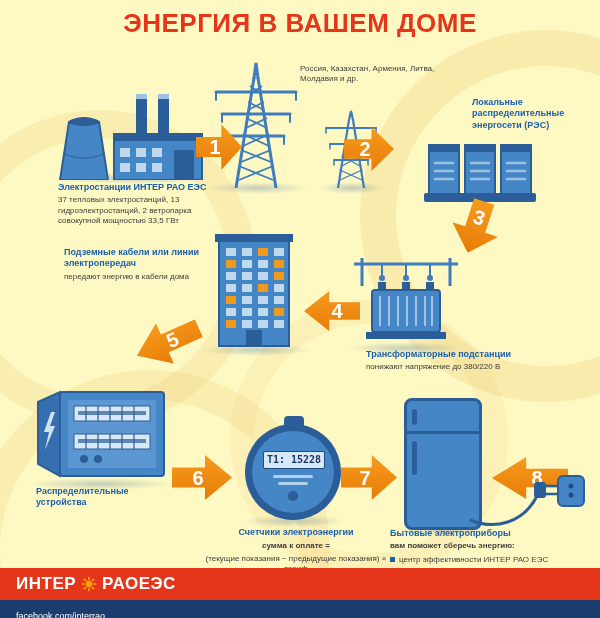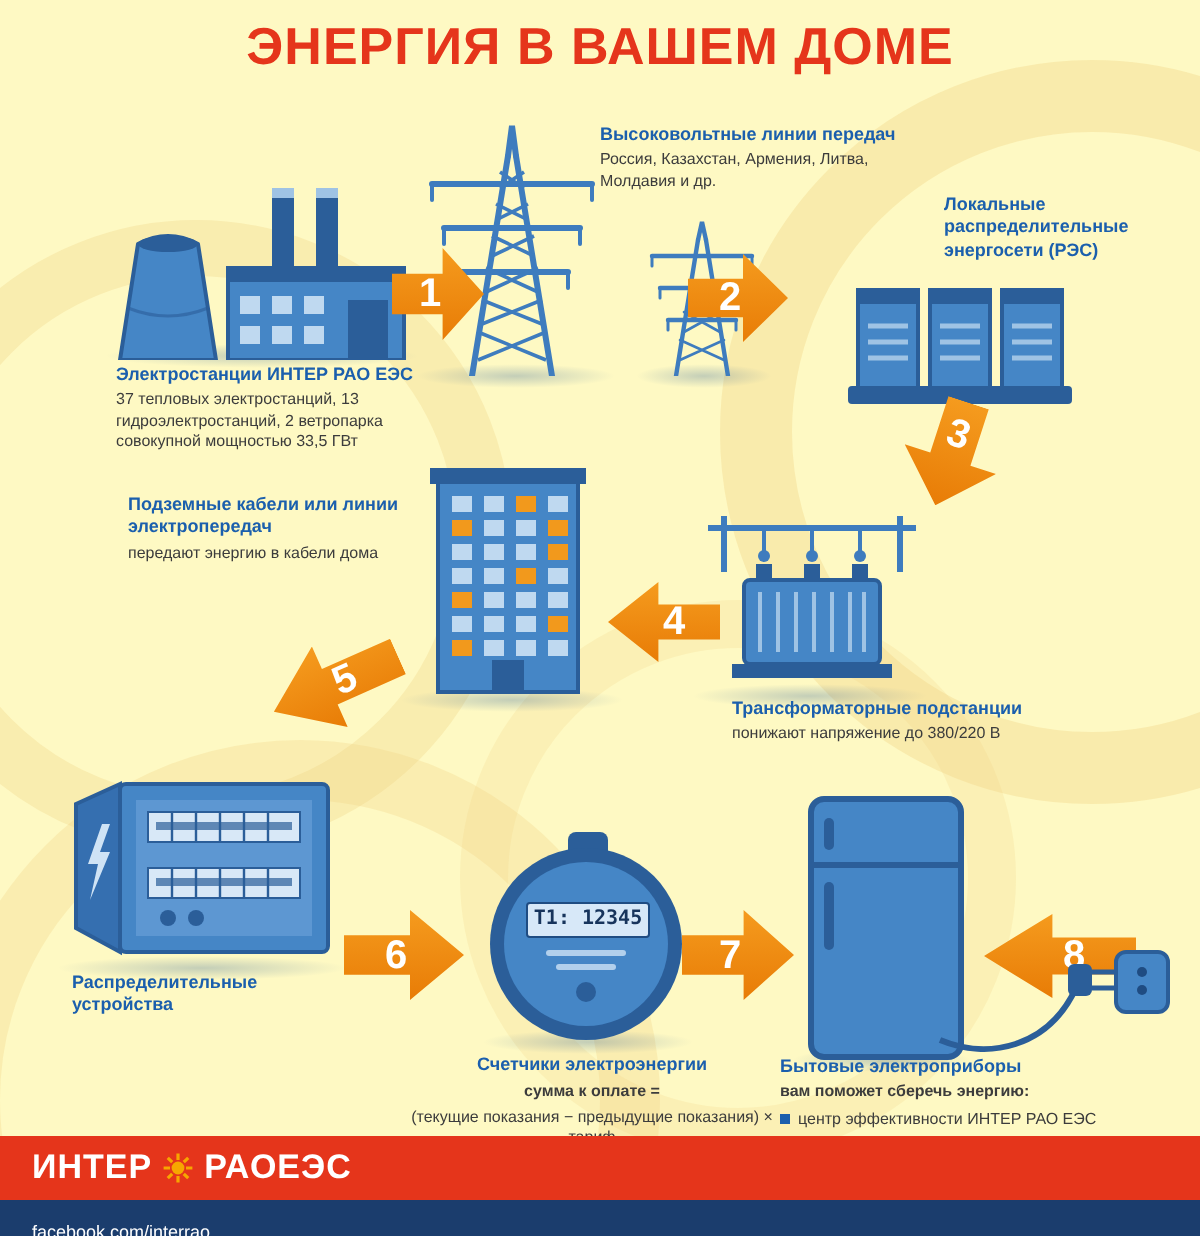--- a/index.html
+++ b/index.html
@@ -113,21 +113,20 @@
   <svg class="illus" style="left:322px;top:108px;width:58px;height:80px;" viewBox="0 0 58 80">
     <g stroke="#3E7CBE" stroke-width="2.2" fill="none" stroke-linecap="round">
       <path d="M16,80 L27,12 M42,80 L31,12"></path>
       <path d="M27,12 L29,3 L31,12"></path>
       <path d="M4,20 L54,20 M8,36 L50,36 M12,52 L46,52"></path>
       <path d="M4,20 v5 M54,20 v5 M8,36 v5 M50,36 v5 M12,52 v5 M46,52 v5" stroke-width="1.5"></path>
       <path d="M18,72 L40,62 M40,72 L18,62 M20,58 L38,48 M38,58 L20,48 M22,44 L36,36 M36,44 L22,36" stroke-width="1.3"></path>
     </g>
   </svg>
   <div class="txt" style="left:300px;top:62px;width:168px;">
-    <div class="h-blue">Высоковольтные линии передач</div>
     <div class="body-txt" style="width:150px;">Россия, Казахстан, Армения, Литва, Молдавия и др.</div>
   </div>
 
   <svg class="illus" style="left:424px;top:133px;width:112px;height:72px;" viewBox="0 0 112 72">
     <rect x="0" y="60" width="112" height="9" rx="2" fill="#2B5E99"></rect>
     <g>
       <rect x="5" y="12" width="30" height="49" fill="#4586C6" stroke="#2B5E99" stroke-width="2"></rect>
       <rect x="5" y="12" width="30" height="7" fill="#2B5E99"></rect>
       <line x1="10" y1="30" x2="30" y2="30" stroke="#9FC3E4" stroke-width="2.5"></line>
       <line x1="10" y1="38" x2="30" y2="38" stroke="#9FC3E4" stroke-width="2.5"></line>
@@ -234,21 +233,21 @@
       <circle cx="64" cy="73" r="4" fill="#2B5E99"></circle>
   </svg>
   <div class="txt" style="left:36px;top:486px;width:130px;">
     <div class="h-blue">Распределительные устройства</div>
   </div>
 
   <div class="meter">
     <div class="meter-tab"></div>
     <div class="meter-body">
       <div class="meter-face">
-        <div class="meter-display">Т1: 12345</div>
+        <div class="meter-display">Т1: 15228</div>
         <div class="meter-line ml1"></div>
         <div class="meter-line ml2"></div>
         <div class="meter-dot"></div>
       </div>
     </div>
   </div>
   <div class="txt center" style="left:198px;top:527px;width:196px;">
     <div class="h-blue">Счетчики электроэнергии</div>
     <div class="body-txt bold" style="margin-top:3px;">сумма к оплате =</div>
     <div class="body-txt">(текущие показания − предыдущие показания) × тариф</div>

